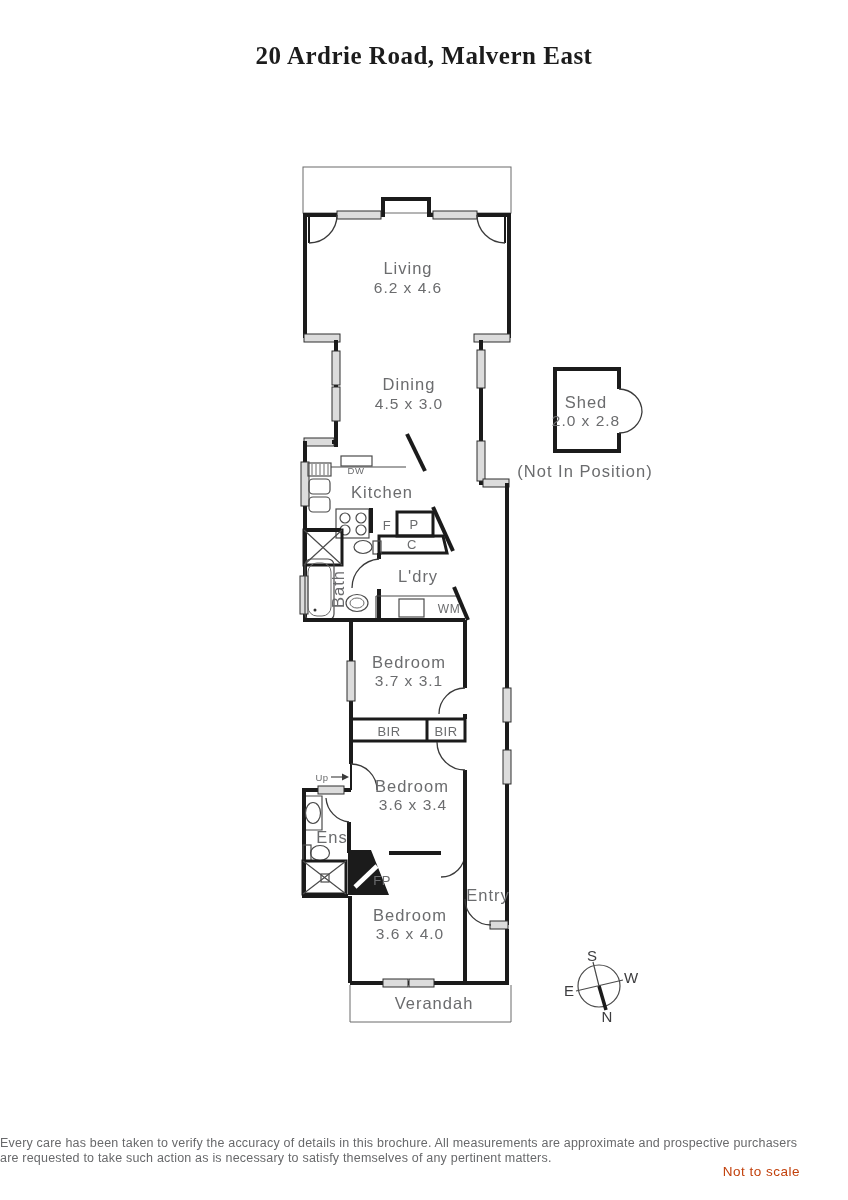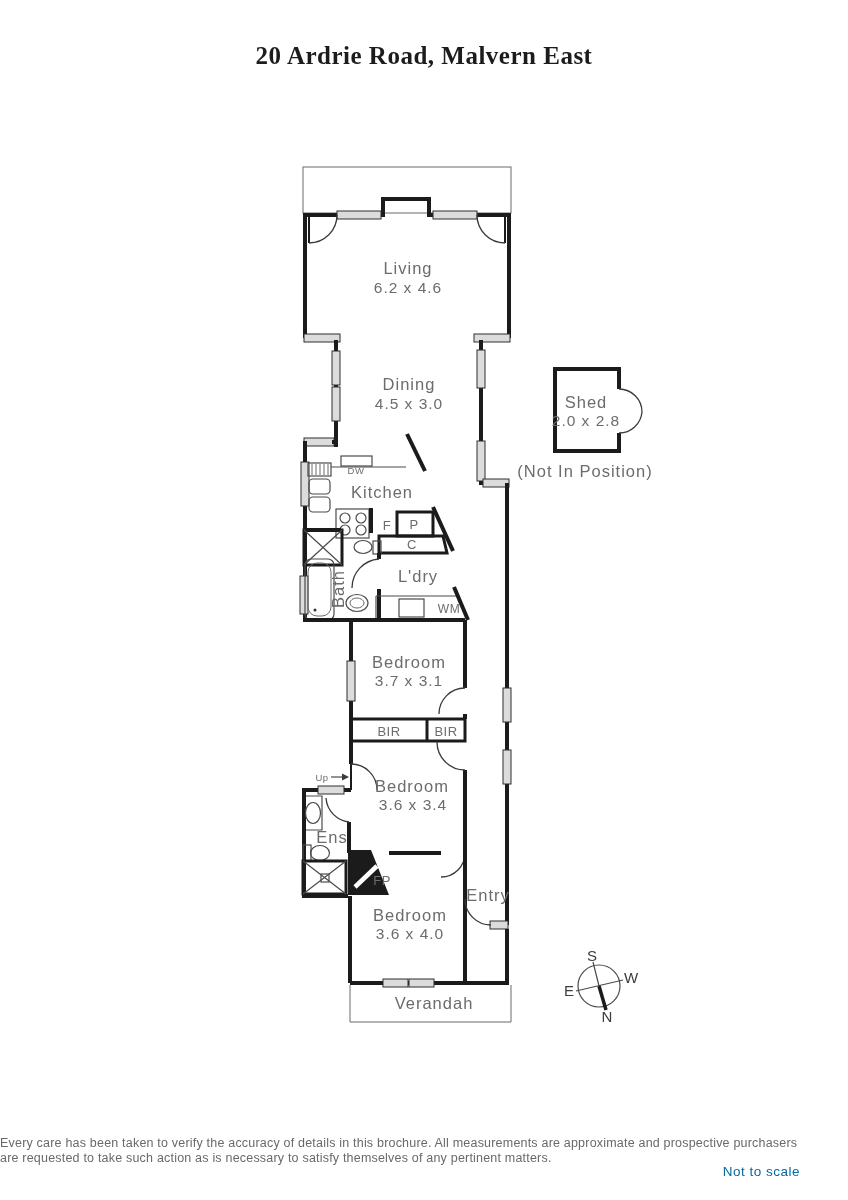--- a/index.html
+++ b/index.html
@@ -22,21 +22,21 @@
   .room-name{font-size:16.5px;}
   .room-dims{font-size:15.5px;}
   .sm{font-size:13px;letter-spacing:.5px;}
   .xs{font-size:9.5px;letter-spacing:.5px;}
   .md{font-size:12px;letter-spacing:.5px;}
   .compass-letter{font-size:15px;fill:#3d3d3f;letter-spacing:0;}
   .footer{position:absolute;left:0;width:848px;color:#68696b;
           font-size:12.5px;letter-spacing:.2px;}
   .footer.l1{top:1136px;}
   .footer.l2{top:1151px;}
-  .scale-note{position:absolute;top:1164px;right:48px;color:#0369a1;font-size:13.5px;letter-spacing:.5px;}
+  .scale-note{position:absolute;top:1164px;right:48px;color:#c2410c;font-size:13.5px;letter-spacing:.5px;}
 </style>
 </head>
 <body>
 
 <div class="page">
 
   <div class="title">20 Ardrie Road, Malvern East</div>
 
   <svg width="848" height="1200" viewBox="0 0 848 1200">
 

